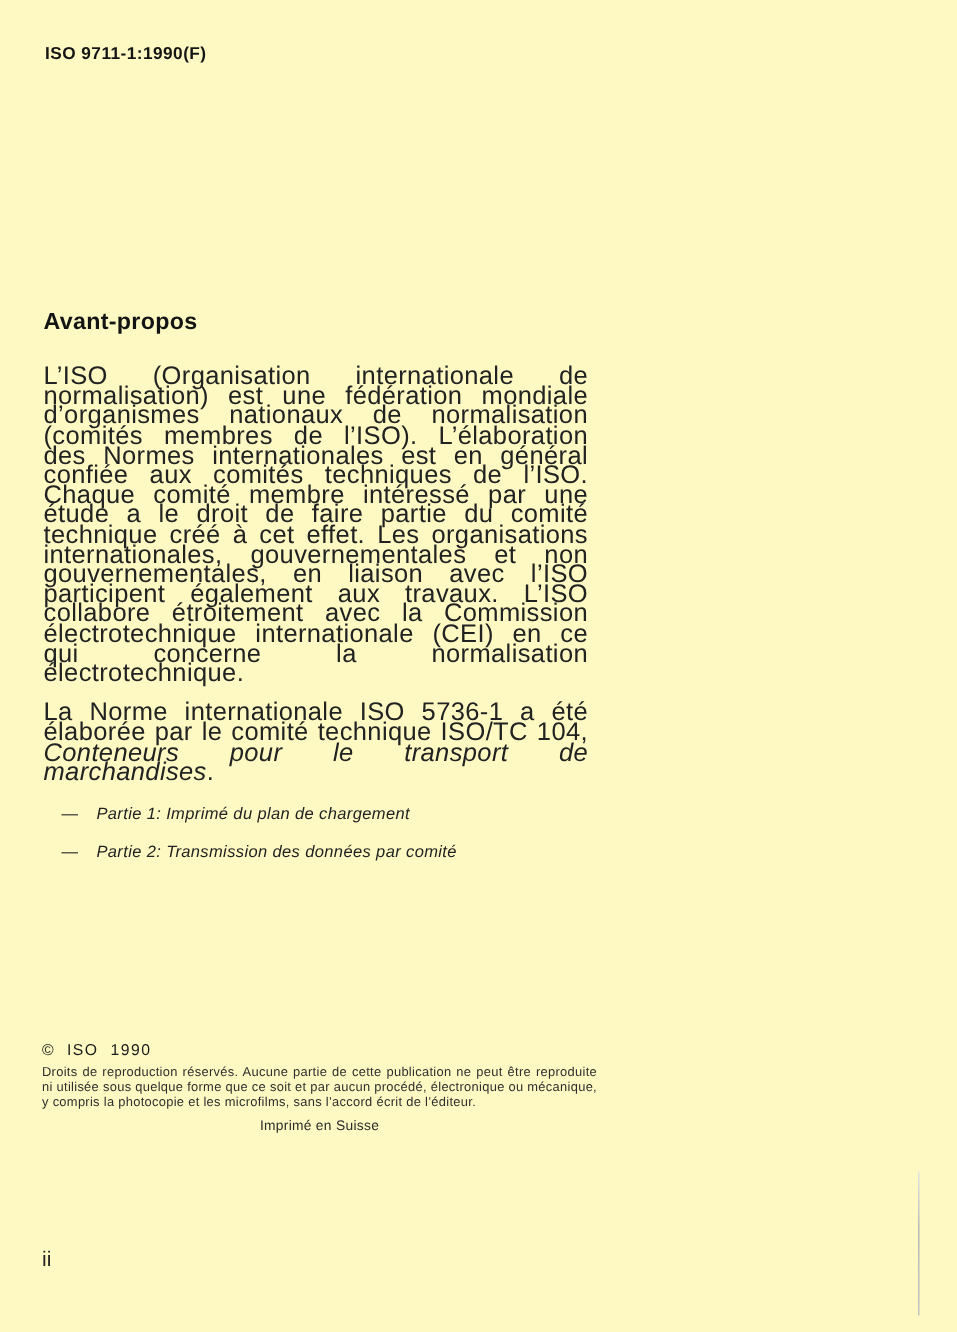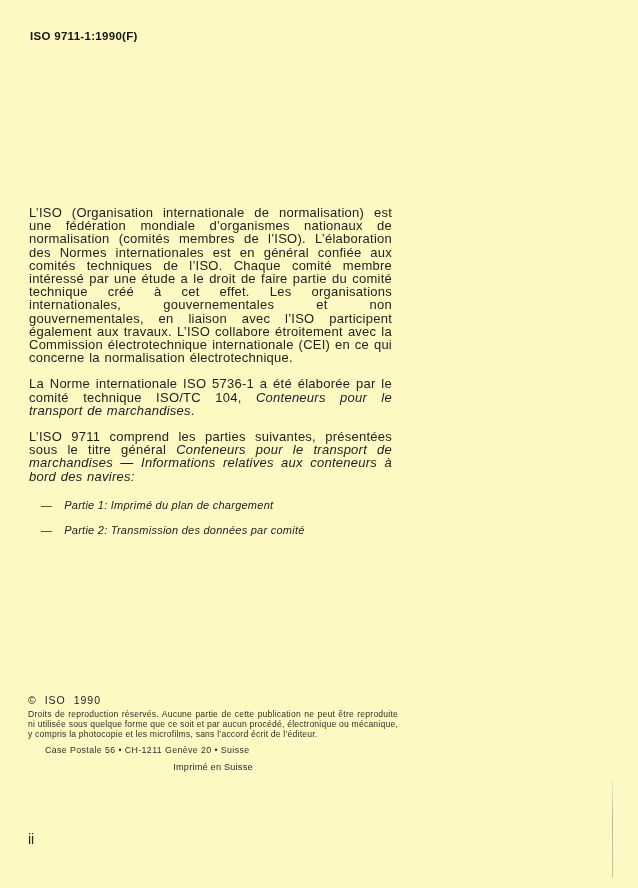--- a/index.html
+++ b/index.html
@@ -33,21 +33,21 @@
     width: 363px;
   }
   .foreword-heading {
     font-size: 15.5px;
     font-weight: bold;
     letter-spacing: 0.2px;
     margin: 0 0 20px 0;
     color: #141414;
   }
   .body-par {
-    font-size: 13px;
+    font-size: 17px;
     line-height: 13.2px;
     letter-spacing: 0.25px;
     word-spacing: 0.8px;
     text-align: justify;
     margin: 0 0 13px 0;
     color: #222;
   }
   .body-par .ital {
     font-style: italic;
   }
@@ -128,45 +128,44 @@
 </style>
 </head>
 <body>
 
 <div class="page">
 
   <div class="header-ref">ISO 9711-1:1990(F)</div>
 
   <div class="content">
 
+    <h1 class="foreword-heading">Avant-propos</h1>
 
     <p class="body-par">L’ISO (Organisation internationale de normalisation) est une fédération mondiale d’organismes nationaux de normalisation (comités membres de l’ISO). L’élaboration des Normes internationales est en général confiée aux comités techniques de l’ISO. Chaque comité membre intéressé par une étude a le droit de faire partie du comité technique créé à cet effet. Les organisations internationales, gouvernementales et non gouvernementales, en liaison avec l’ISO participent également aux travaux. L’ISO collabore étroitement avec la Commission électrotechnique internationale (CEI) en ce qui concerne la normalisation électrotechnique.</p>
 
 
     <p class="body-par"><span>La Norme internationale ISO 5736-1 a été élaborée par le comité technique ISO/TC 104, </span><span class="ital">Conteneurs pour le transport de marchandises</span><span>.</span></p>
 
-    <p class="body-par"><span>L’ISO 9711 comprend les parties suivantes, présentées sous le titre général </span><span class="ital">Conteneurs pour le transport de marchandises — Informations relatives aux conteneurs à bord des navires:</span></p>
 
     <div class="parts-list">
       <div class="part-item">
         <span class="part-dash">—</span>
         <span>Partie 1: Imprimé du plan de chargement</span>
       </div>
       <div class="part-item">
         <span class="part-dash">—</span>
         <span>Partie 2: Transmission des données par comité</span>
       </div>
     </div>
 
   </div>
 
   <div class="imprint">
     <div class="copyright-line">© ISO 1990</div>
     <div class="rights-text">Droits de reproduction réservés. Aucune partie de cette publication ne peut être reproduite ni utilisée sous quelque forme que ce soit et par aucun procédé, électronique ou mécanique, y compris la photocopie et les microfilms, sans l’accord écrit de l’éditeur.</div>
-    <div class="org-address">Case Postale 56 • CH-1211 Genève 20 • Suisse</div>
     <div class="printed-in">Imprimé en Suisse</div>
   </div>
 
   <div class="page-number">ii</div>
 
   <div class="scan-line-artifact"></div>
 
 </div>
 
 </body></html>

